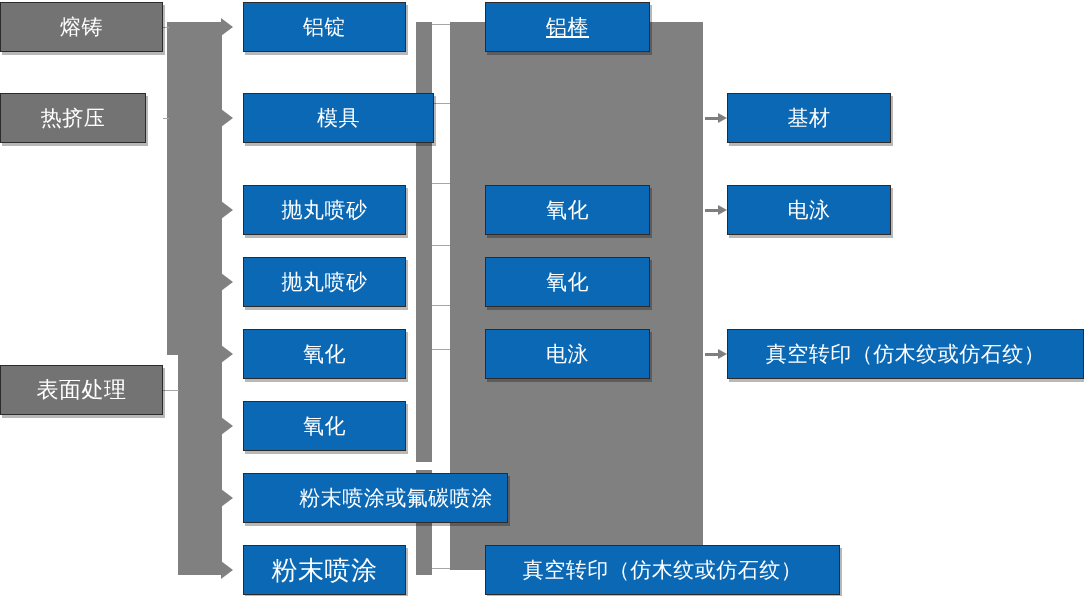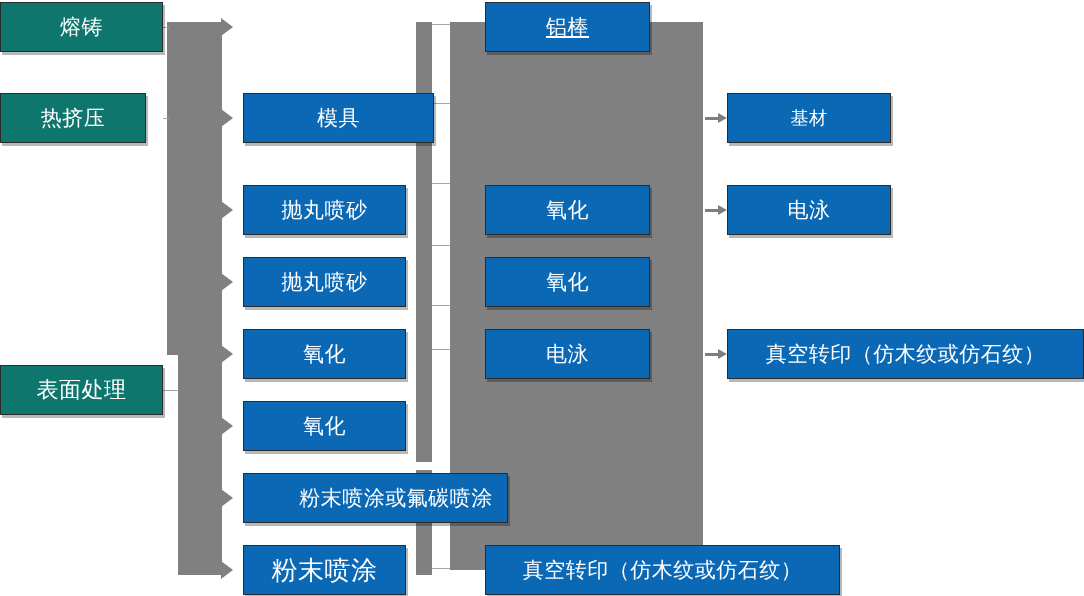--- a/index.html
+++ b/index.html
@@ -70,21 +70,21 @@
     display: flex;
     align-items: center;
     justify-content: center;
     color: #ffffff;
     border: 1px solid #2b2b2b;
     box-shadow: 2px 3px 0 rgba(0,0,0,0.28);
     white-space: nowrap;
     letter-spacing: 0.5px;
     user-select: none;
   }
-  .box.dark  { background: #0f766e; }
+  .box.dark  { background: #737373; }
   .box.light { background: #0A68B4; }
   .box .label {
     display: block;
     line-height: 1;
   }
 </style>
 </head>
 <body>
 
 <div id="canvas">
@@ -134,20 +134,23 @@
   <div class="box dark" style="left:0px; top:2px; width:163px; height:50px; font-size:21px;">
     <span class="label">熔铸</span>
   </div>
   <div class="box dark" style="left:0px; top:93px; width:146px; height:50px; font-size:21px;">
     <span class="label">热挤压</span>
   </div>
   <div class="box dark" style="left:0px; top:365px; width:163px; height:50px; font-size:22px;">
     <span class="label">表面处理</span>
   </div>
 
+  <div class="box light" style="left:243px; top:2px; width:163px; height:50px; font-size:21px;">
+    <span class="label">铝锭</span>
+  </div>
   <div class="box light" style="left:243px; top:93px; width:191px; height:50px; font-size:21px;">
     <span class="label">模具</span>
   </div>
   <div class="box light" style="left:243px; top:185px; width:163px; height:50px; font-size:21px;">
     <span class="label">抛丸喷砂</span>
   </div>
   <div class="box light" style="left:243px; top:257px; width:163px; height:50px; font-size:21px;">
     <span class="label">抛丸喷砂</span>
   </div>
   <div class="box light" style="left:243px; top:329px; width:163px; height:50px; font-size:21px;">
@@ -172,21 +175,21 @@
   <div class="box light" style="left:485px; top:257px; width:165px; height:50px; font-size:21px;">
     <span class="label">氧化</span>
   </div>
   <div class="box light" style="left:485px; top:329px; width:165px; height:50px; font-size:21px;">
     <span class="label">电泳</span>
   </div>
   <div class="box light" style="left:485px; top:545px; width:355px; height:50px; font-size:21px;">
     <span class="label">真空转印（仿木纹或仿石纹）</span>
   </div>
 
-  <div class="box light" style="left:727px; top:93px; width:164px; height:50px; font-size:18px;">
+  <div class="box light" style="left:727px; top:93px; width:164px; height:50px; font-size:21px;">
     <span class="label">基材</span>
   </div>
   <div class="box light" style="left:727px; top:185px; width:164px; height:50px; font-size:21px;">
     <span class="label">电泳</span>
   </div>
   <div class="box light" style="left:727px; top:329px; width:357px; height:50px; font-size:21px;">
     <span class="label">真空转印（仿木纹或仿石纹）</span>
   </div>
 
 </div>

